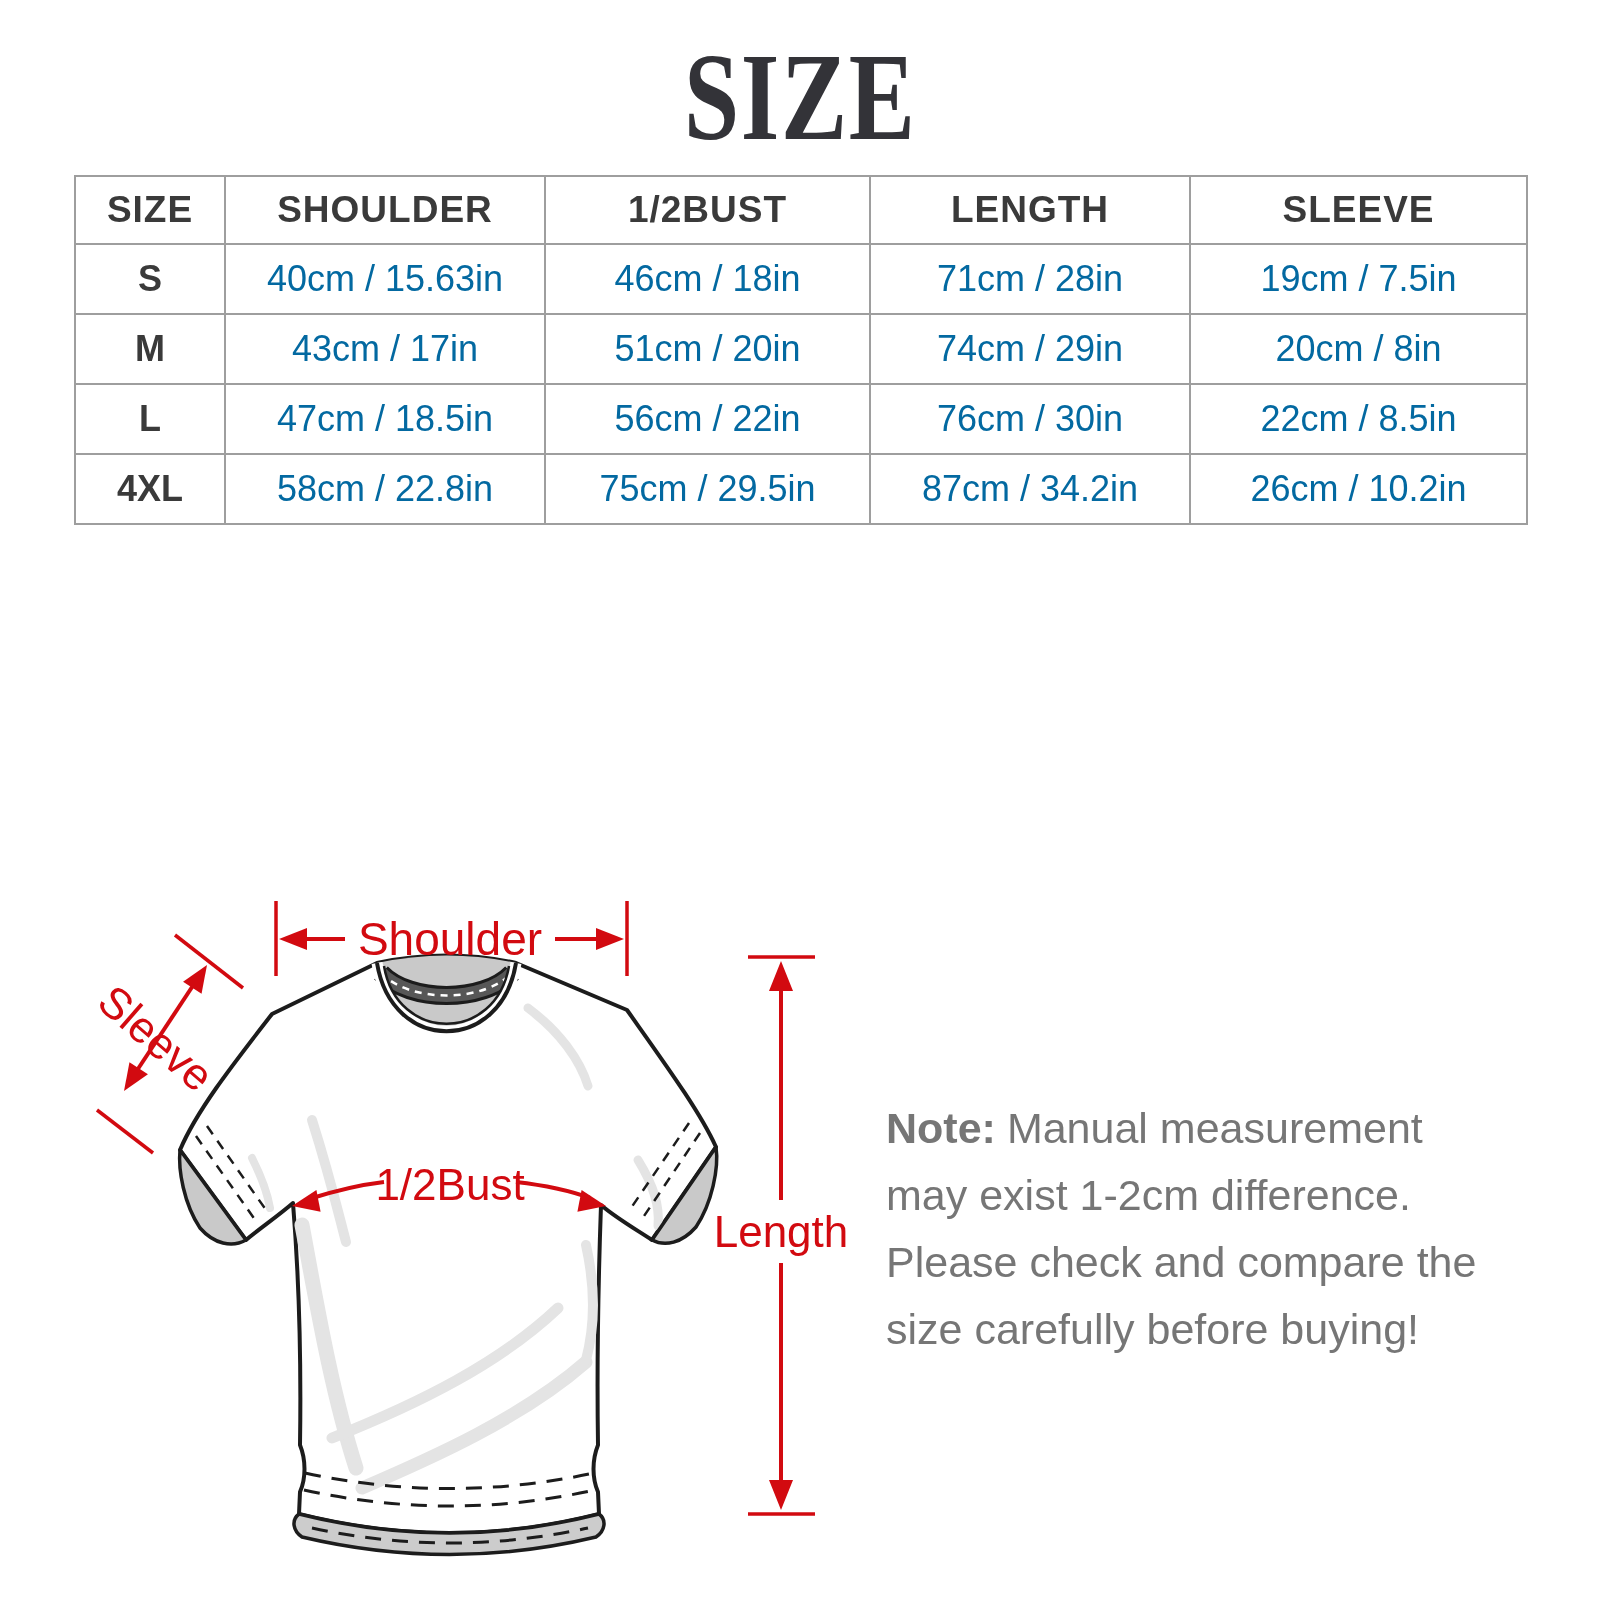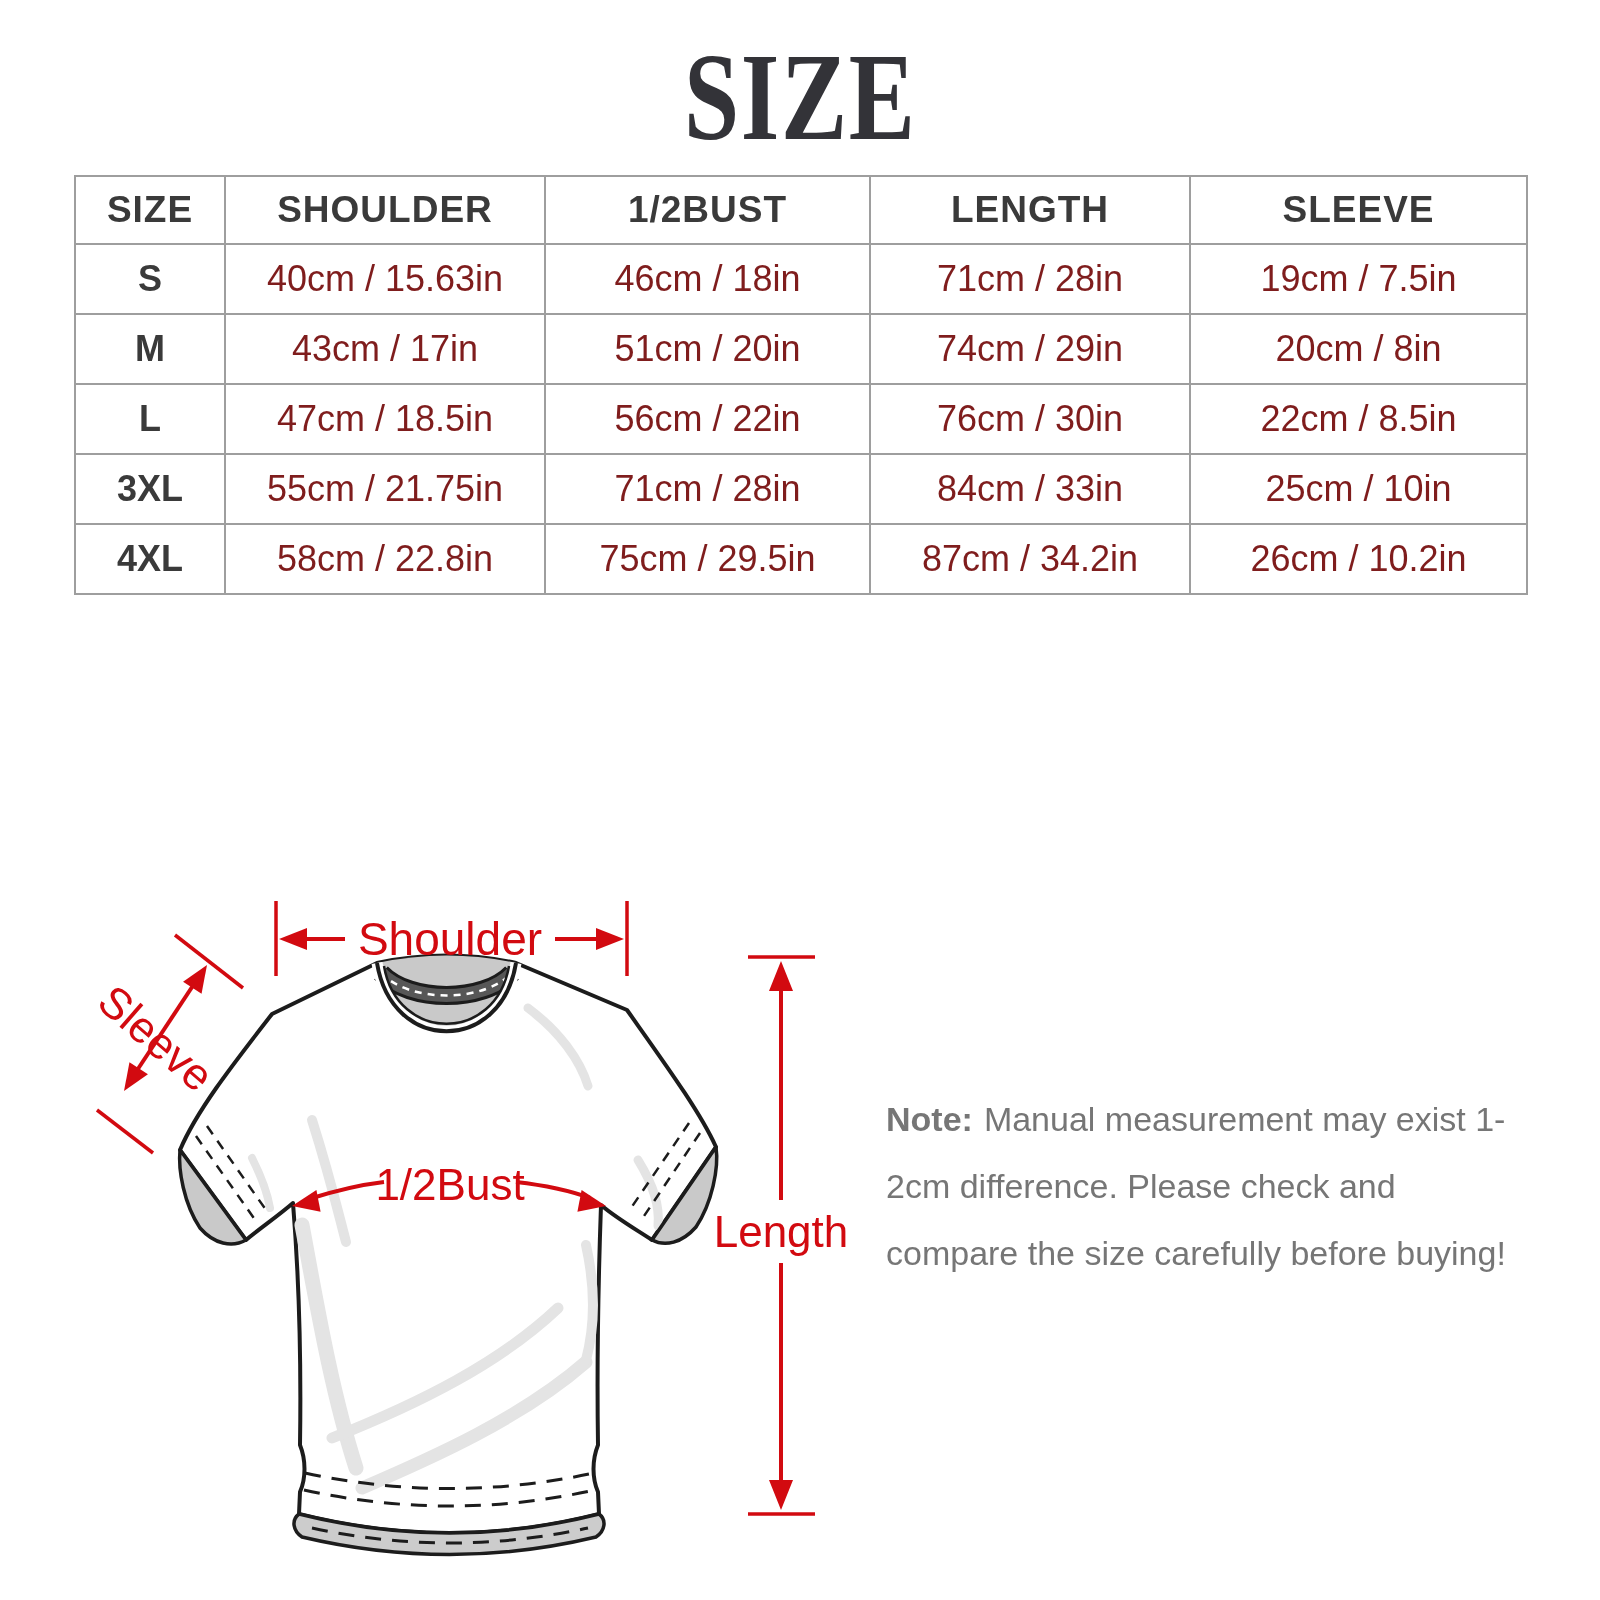--- a/index.html
+++ b/index.html
@@ -19,26 +19,26 @@
     position:absolute;left:74px;top:175px;width:1452px;
     border-collapse:collapse;table-layout:fixed;
   }
   .size-table th,.size-table td{
     border:2px solid #9e9e9e;text-align:center;vertical-align:middle;
     padding:0;overflow:hidden;white-space:nowrap;
   }
   .size-table th{
     height:66px;font-size:37px;font-weight:bold;color:#3a3a3a;letter-spacing:1px;
   }
-  .size-table td{height:68px;font-size:36px;color:#7f1d1d;}
+  .size-table td{height:68px;font-size:36px;color:#0369a1;}
   .size-table td.size-col{font-weight:bold;color:#3a3a3a;}
   
   .note{
     position:absolute;left:886px;top:1052px;width:628px;
-    font-size:34px;line-height:67px;color:#767676;
+    font-size:43px;line-height:67px;color:#767676;
   }
   .note-label{font-weight:bold;margin-right:11px;}
   
   .diagram-svg{position:absolute;left:0;top:840px;}
   .shirt-line{fill:#ffffff;stroke:#1c1c1c;stroke-width:4;stroke-linejoin:round;}
   .shirt-stroke{fill:none;stroke:#1c1c1c;stroke-width:4;}
   .shadow{fill:none;stroke:#e4e4e4;stroke-linecap:round;}
   .red-line{stroke:var(--accent,#d20a10);stroke-width:4;fill:none;}
   .red-thin{stroke:var(--accent,#d20a10);stroke-width:3.5;fill:none;}
   .red-fill{fill:var(--accent,#d20a10);stroke:none;}
@@ -84,27 +84,20 @@
       <td>51cm / 20in</td>
       <td>74cm / 29in</td>
       <td>20cm / 8in</td>
     </tr>
     <tr>
       <td class="size-col">L</td>
       <td>47cm / 18.5in</td>
       <td>56cm / 22in</td>
       <td>76cm / 30in</td>
       <td>22cm / 8.5in</td>
-    </tr>
-    <tr>
-      <td class="size-col">3XL</td>
-      <td>55cm / 21.75in</td>
-      <td>71cm / 28in</td>
-      <td>84cm / 33in</td>
-      <td>25cm / 10in</td>
     </tr>
     <tr>
       <td class="size-col">4XL</td>
       <td>58cm / 22.8in</td>
       <td>75cm / 29.5in</td>
       <td>87cm / 34.2in</td>
       <td>26cm / 10.2in</td>
     </tr>
   </tbody>
 </table>

